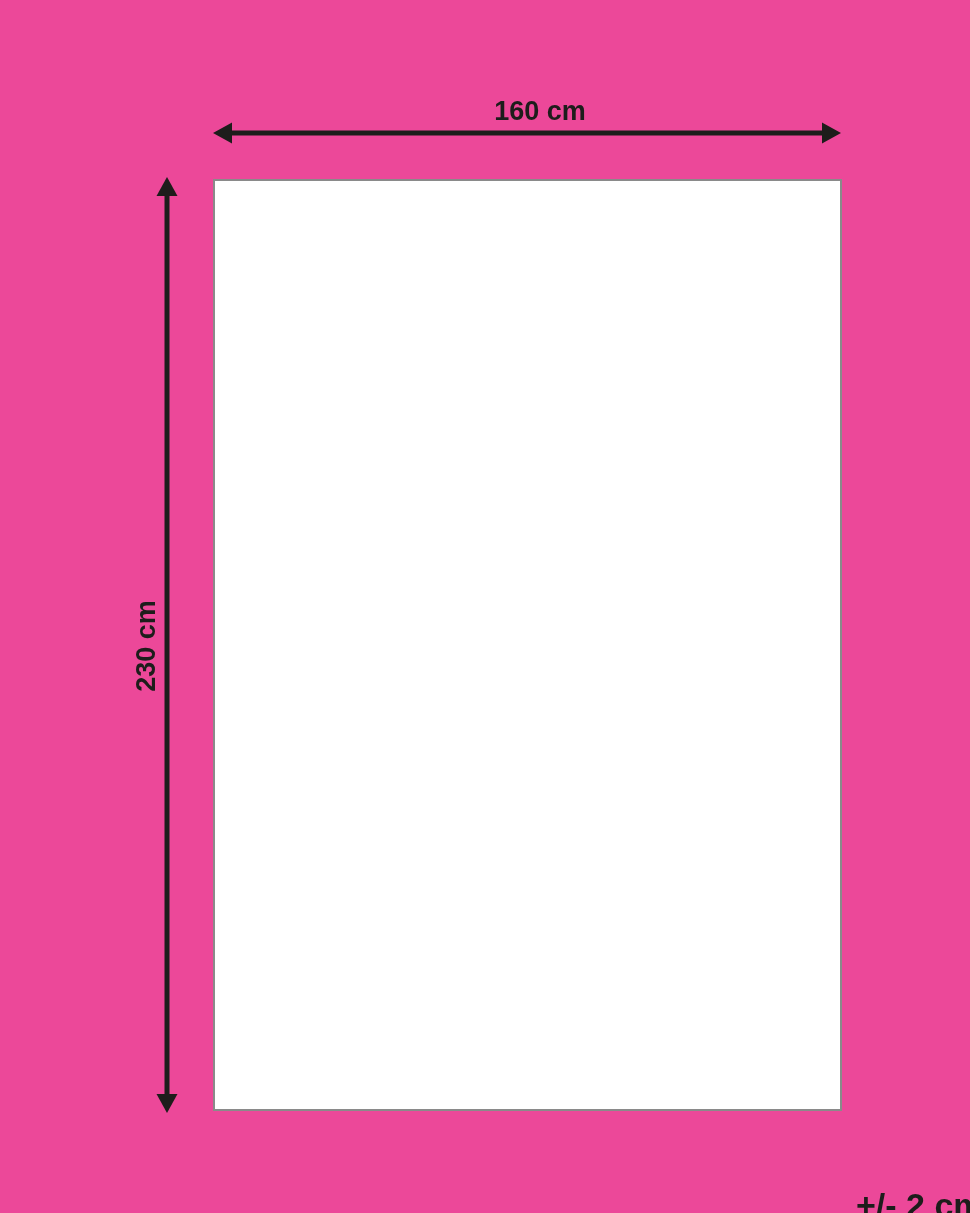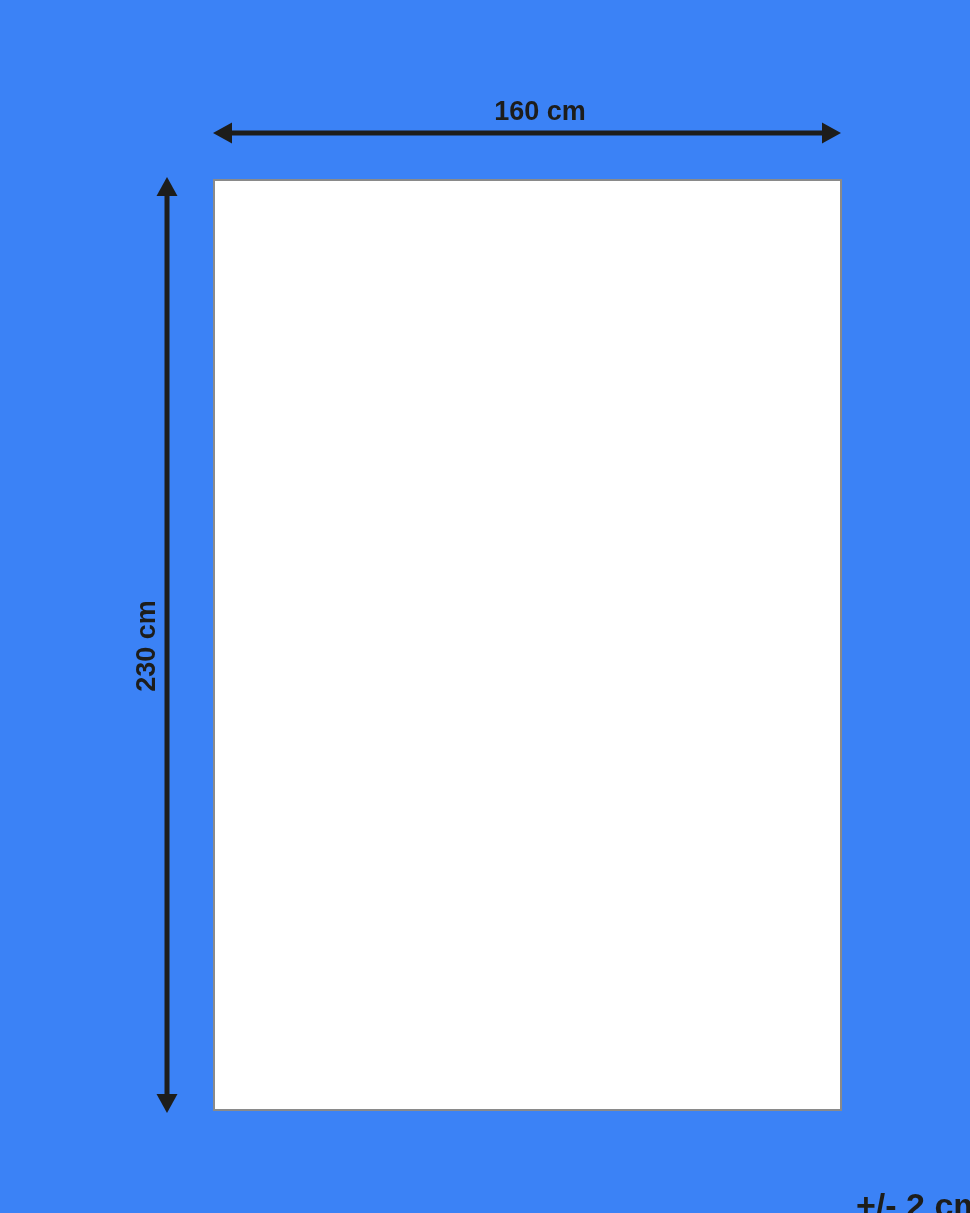--- a/index.html
+++ b/index.html
@@ -4,21 +4,21 @@
 <style>
   html, body {
     margin: 0;
     padding: 0;
     background: #ffffff;
   }
   .canvas {
     position: relative;
     width: 970px;
     height: 1213px;
-    background: #3b82f6;
+    background: #ec4899;
     overflow: hidden;
     font-family: "Liberation Sans", sans-serif;
   }
   .arrows-svg {
     position: absolute;
     left: 0;
     top: 0;
     width: 970px;
     height: 1213px;
     display: block;

